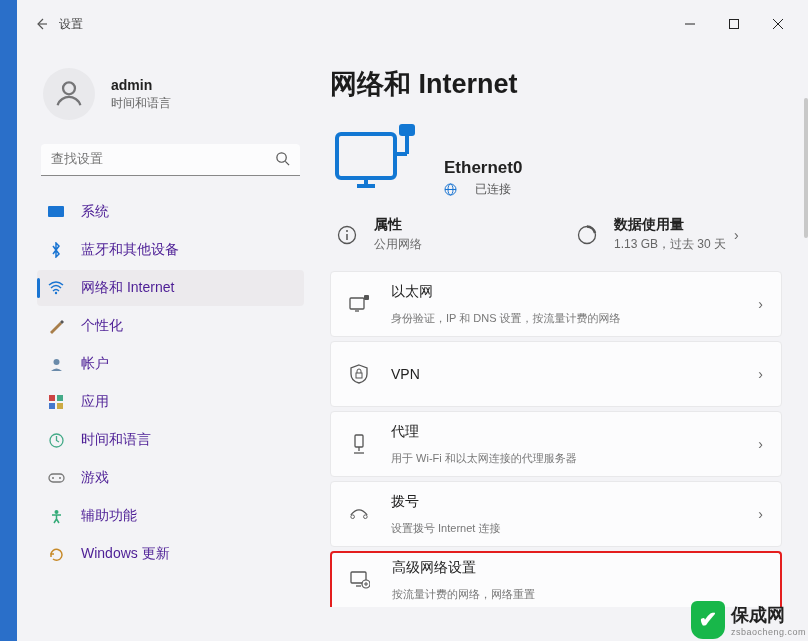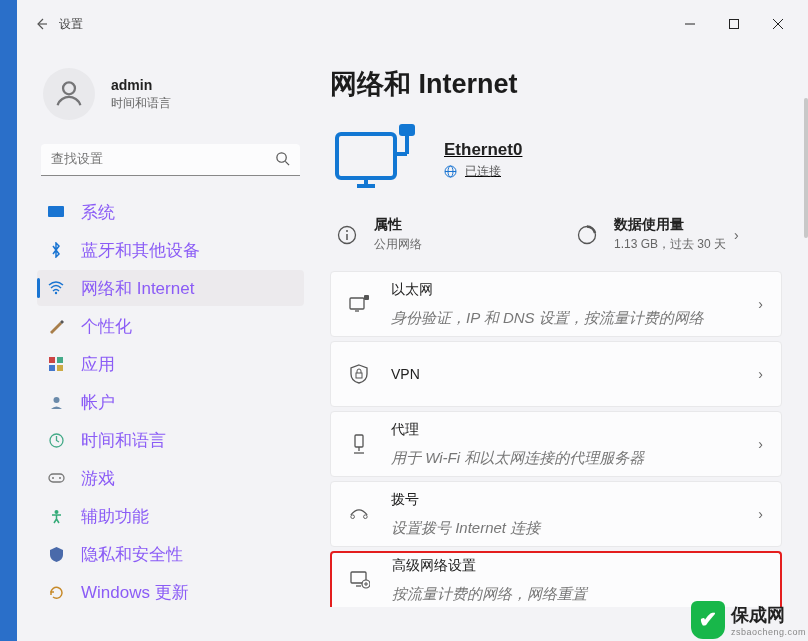--- a/index.html
+++ b/index.html
@@ -15,45 +15,45 @@
     .sidebar { width: 295px; padding: 14px 8px 0 20px; display: flex; flex-direction: column; }
     .user { display: flex; align-items: center; padding: 6px 8px 18px 6px; }
     .avatar { width: 52px; height: 52px; border-radius: 50%; background: #e9e9ec; display: flex; align-items: center; justify-content: center; }
     .user-text { margin-left: 16px; }
     .user-name { font-size: 14px; font-weight: 600; color: #222; }
     .user-sub { font-size: 12px; color: #666; margin-top: 2px; }
     .search { margin: 6px 4px 18px 4px; position: relative; }
     .search input { width: 100%; height: 32px; padding: 0 36px 0 10px; border: none; border-bottom: 1px solid #888; background: #fcfcfd; font-size: 13px; border-radius: 4px 4px 0 0; outline: none; font-family: Liberation Mono, monospace; }
     .search-icon { position: absolute; right: 10px; top: 7px; color: #555; }
     .nav { display: flex; flex-direction: column; gap: 2px; }
-    .nav-item { display: flex; align-items: center; height: 36px; padding: 0 10px; border-radius: 4px; cursor: pointer; font-size: 17px; color: #8b5cf6; position: relative; }
+    .nav-item { display: flex; align-items: center; height: 36px; padding: 0 10px; border-radius: 4px; cursor: pointer; font-size: 14px; color: #4c1d95; position: relative; }
     .nav-item.active { background: #eceaed; }
     .nav-item.active::before { content: ""; position: absolute; left: 0; top: 8px; bottom: 8px; width: 3px; background: #1974d2; border-radius: 2px; }
     .nav-icon { width: 18px; height: 18px; margin-right: 16px; display: flex; align-items: center; justify-content: center; }
     .content { flex: 1; padding: 18px 26px 0 18px; overflow: hidden; position: relative; }
     .vscroll { position: absolute; right: 0; top: 50px; width: 4px; height: 140px; background: #c8c8c8; border-radius: 2px; }
     .page-title { font-size: 27px; font-weight: 600; color: #1c1c1c; margin-bottom: 20px; }
-    .hero { display: flex; align-items: center; margin-bottom: 14px; text-decoration: underline; }
+    .hero { display: flex; align-items: flex-end; margin-bottom: 14px; }
     .hero-icon { width: 96px; height: 76px; display: flex; align-items: center; justify-content: center; }
     .hero-text { margin-left: 18px; }
     .hero-title { font-size: 17px; font-weight: 600; color: #222; }
-    .hero-sub { font-size: 12px; color: #555; margin-top: 3px; display: flex; align-items: center; gap: 8px; }
+    .hero-sub { font-size: 12px; color: #555; margin-top: 3px; display: flex; align-items: center; gap: 18px; }
     .quick-row { display: flex; align-items: center; padding: 4px 6px 18px 6px; }
     .quick-item { display: flex; align-items: center; flex: 1; cursor: pointer; }
     .quick-icon { width: 22px; height: 22px; margin-right: 16px; display: flex; align-items: center; justify-content: center; color: #555; }
     .quick-text-title { font-size: 14px; font-weight: 600; color: #222; }
     .quick-text-sub { font-size: 12px; color: #666; margin-top: 2px; }
     .chev { color: #666; font-size: 14px; margin-left: 8px; }
     .list { display: flex; flex-direction: column; gap: 4px; }
     .card { background: #fcfcfd; border: 1px solid #e8e8ea; border-radius: 4px; height: 66px; display: flex; align-items: center; padding: 0 18px; cursor: pointer; }
     .card.highlight { border: 2px solid #e41e1e; height: 56px; border-bottom: none; border-radius: 4px 4px 0 0; }
     .card-icon { width: 20px; height: 20px; margin-right: 22px; display: flex; align-items: center; justify-content: center; color: #555; }
     .card-body { flex: 1; }
     .card-title { font-size: 14px; color: #222; }
-    .card-sub { font-size: 15px; color: #777; margin-top: 10px; font-style: italic; }
+    .card-sub { font-size: 11px; color: #777; margin-top: 10px; }
     .watermark { position: absolute; right: 2px; bottom: 2px; display: flex; align-items: center; gap: 6px; font-size: 18px; font-weight: bold; color: #222; }
     .wm-icon { width: 34px; height: 38px; background: #18b74a; border-radius: 6px 6px 12px 12px; display: flex; align-items: center; justify-content: center; color: #fff; font-size: 22px; }
     .wm-sub { font-size: 9px; color: #888; display: block; font-weight: normal; letter-spacing: 0.5px; }
   </style>
 </head>
 <body>
 
 <div class="left-edge"></div>
 
 <div class="window">
@@ -141,40 +141,40 @@
               <svg width="16" height="16" viewBox="0 0 16 16">
                 <path d="M2 14 L12 4 L14 6 L4 16 Z" fill="#a87e4a"></path>
                 <path d="M12 4 L14 2 L16 4 L14 6 Z" fill="#555"></path>
               </svg>
             </span>
             <span>个性化</span>
           </div>
         <div class="nav-item">
             <span class="nav-icon">
               <svg width="15" height="15" viewBox="0 0 15 15">
+                <circle cx="7.5" cy="5" r="3" fill="#6a8aaa"></circle>
+                <path d="M2 14 Q7.5 9 13 14 Z" fill="#6a8aaa"></path>
+              </svg>
+            </span>
+            <span>帐户</span>
+          </div>
+        <div class="nav-item">
+            <span class="nav-icon">
+              <svg width="15" height="15" viewBox="0 0 15 15">
                 <rect x="0" y="0" width="6" height="6" fill="#c44"></rect>
                 <rect x="8" y="0" width="6" height="6" fill="#4a8"></rect>
                 <rect x="0" y="8" width="6" height="6" fill="#47c"></rect>
                 <rect x="8" y="8" width="6" height="6" fill="#ca4"></rect>
               </svg>
             </span>
             <span>应用</span>
           </div>
         <div class="nav-item">
             <span class="nav-icon">
               <svg width="15" height="15" viewBox="0 0 15 15">
-                <circle cx="7.5" cy="5" r="3" fill="#6a8aaa"></circle>
-                <path d="M2 14 Q7.5 9 13 14 Z" fill="#6a8aaa"></path>
-              </svg>
-            </span>
-            <span>帐户</span>
-          </div>
-        <div class="nav-item">
-            <span class="nav-icon">
-              <svg width="15" height="15" viewBox="0 0 15 15">
                 <circle cx="7.5" cy="7.5" r="6.5" stroke="#4a8" fill="none" stroke-width="1.3"></circle>
                 <path d="M7.5 3 V7.5 L10 9" stroke="#4a8" stroke-width="1.3" fill="none"></path>
               </svg>
             </span>
             <span>时间和语言</span>
           </div>
         <div class="nav-item">
             <span class="nav-icon">
               <svg width="17" height="12" viewBox="0 0 17 12">
                 <rect x="1" y="2" width="15" height="8" rx="4" fill="none" stroke="#777" stroke-width="1.3"></rect>
@@ -185,28 +185,20 @@
             <span>游戏</span>
           </div>
         <div class="nav-item">
             <span class="nav-icon">
               <svg width="15" height="15" viewBox="0 0 15 15">
                 <circle cx="7.5" cy="3" r="2" fill="#3a7"></circle>
                 <path d="M3 6 L12 6 M7.5 6 V10 M5 14 L7.5 10 L10 14" stroke="#3a7" stroke-width="1.5" fill="none"></path>
               </svg>
             </span>
             <span>辅助功能</span>
-          </div>
-        <div class="nav-item">
-            <span class="nav-icon">
-              <svg width="13" height="15" viewBox="0 0 13 15">
-                <path d="M6.5 0 L13 3 V8 Q13 13 6.5 15 Q0 13 0 8 V3 Z" fill="#4a6aaa"></path>
-              </svg>
-            </span>
-            <span>隐私和安全性</span>
           </div>
         <div class="nav-item">
             <span class="nav-icon">
               <svg width="15" height="15" viewBox="0 0 15 15">
                 <path d="M2 7.5 A5.5 5.5 0 1 1 4 12" stroke="#c78a2a" stroke-width="1.5" fill="none"></path>
                 <path d="M2 10 L2 7 L5 7" stroke="#c78a2a" stroke-width="1.5" fill="none"></path>
               </svg>
             </span>
             <span>Windows 更新</span>
           </div>

